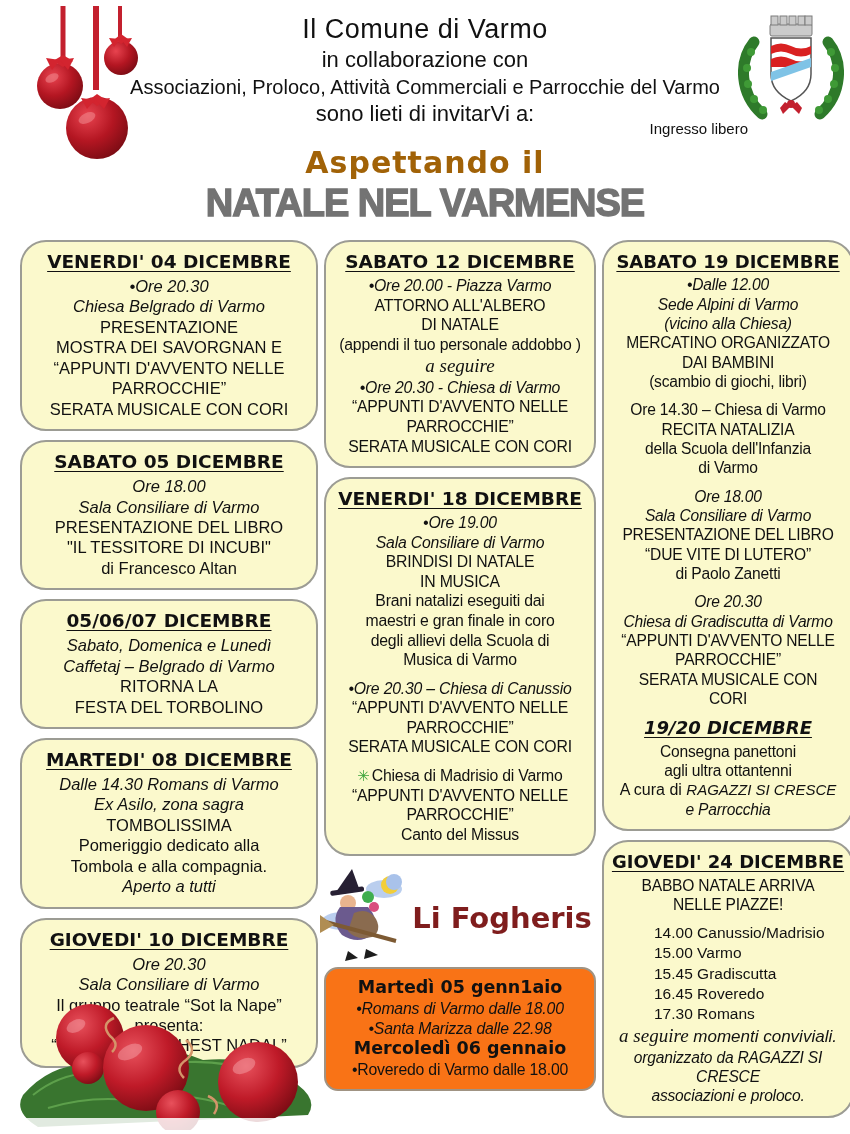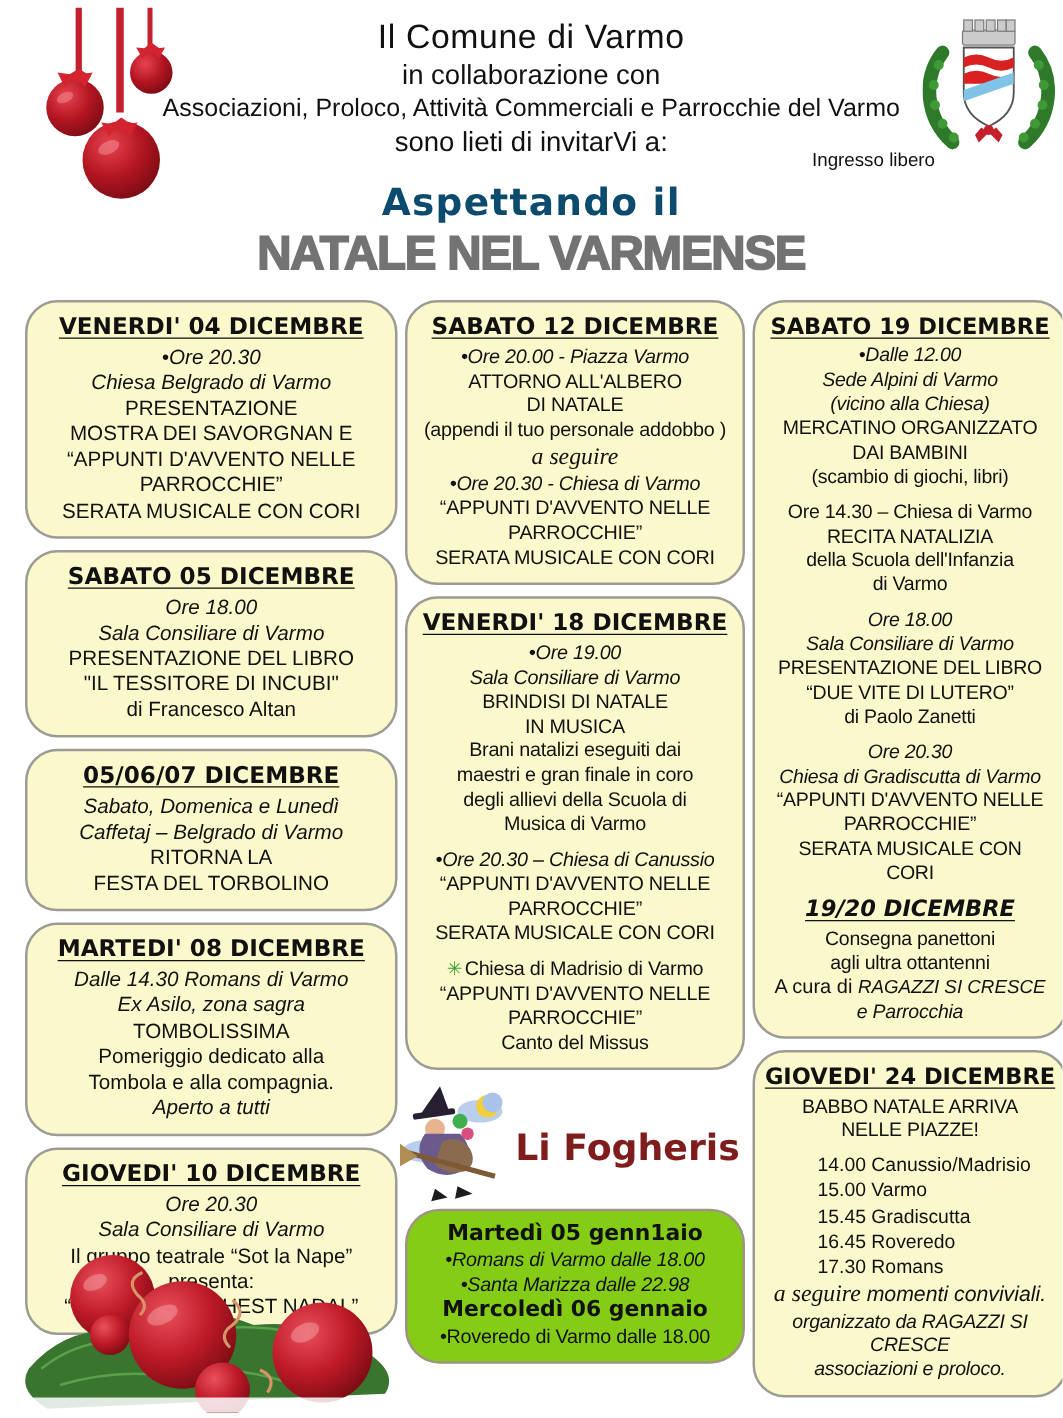--- a/index.html
+++ b/index.html
@@ -24,21 +24,21 @@
   .cols { position:absolute; top:240px; left:20px; width:834px; display:flex; gap:6px; }
   .col { display:flex; flex-direction:column; }
   .col1 { width:298px; }
   .col2 { width:272px; }
   .col3 { width:252px; }
   .box {
     background:#fbf9cc; border:2px solid #9c9c94; border-radius:26px;
     padding:9px 6px 10px 6px; margin-bottom:9px; text-align:center;
   }
   .box-orange {
-    background:#84cc16; border:2px solid #a09383; border-radius:28px;
+    background:#f97316; border:2px solid #a09383; border-radius:14px;
     padding:8px 4px 10px 4px; text-align:center;
   }
   .line { line-height:1.24; }
   .gap { margin-top:9px; }
   .l-h  { font-family:"DejaVu Sans", sans-serif; font-weight:bold; font-size:18.5px;
           text-decoration:underline; text-underline-offset:3px; margin-bottom:2px; }
   .l-hi { font-family:"DejaVu Sans", sans-serif; font-weight:bold; font-style:italic;
           font-size:18px; text-decoration:underline; text-underline-offset:3px; margin-bottom:2px;text-align:center; }
   .l-i  { font-style:italic; font-size:16.5px; }
   .l-n  { font-size:16.5px; }
@@ -134,21 +134,21 @@
         <circle cx="53" cy="98" r="4"></circle>
       </g>
     </svg>
   </div>
 
   <div class="header">
     <div class="h-line1">Il Comune di Varmo</div>
     <div class="h-line2">in collaborazione con</div>
     <div class="h-line3">Associazioni, Proloco, Attività Commerciali e  Parrocchie del Varmo</div>
     <div class="h-line4">sono lieti di invitarVi a:</div>
-    <div class="title1" style="color:#0c4a6e">Aspettando il</div>
+    <div class="title1" style="color:#a16207">Aspettando il</div>
     <div class="title2" style="color:#737373">NATALE NEL VARMENSE</div>
   </div>
   <div class="ingresso">Ingresso libero</div>
 
   <div class="cols">
     <div class="col col1">
       <div class="box">
           <div class="line l-h">VENERDI' 04 DICEMBRE</div>
           <div class="line l-i">•Ore 20.30</div>
           <div class="line l-i">Chiesa Belgrado di Varmo</div>

